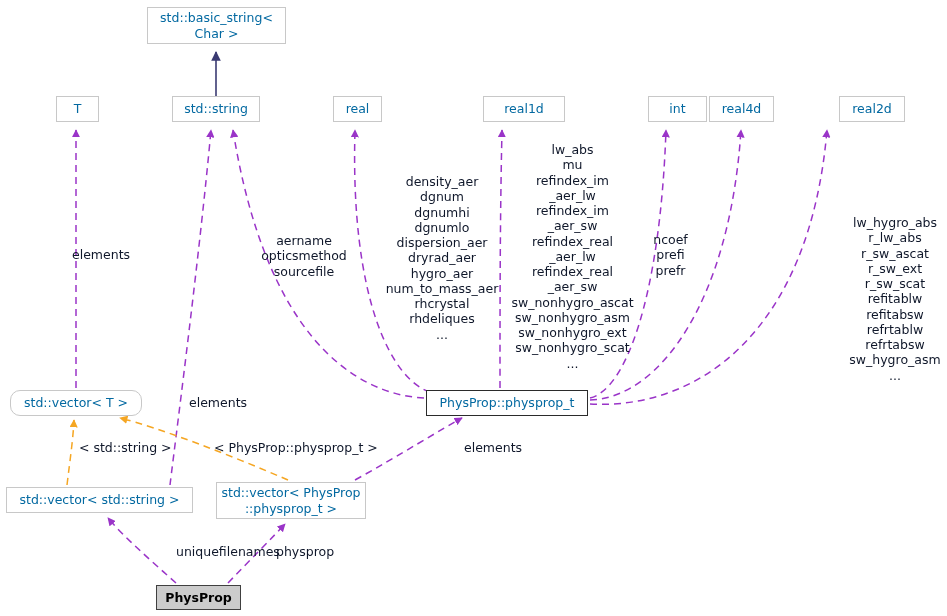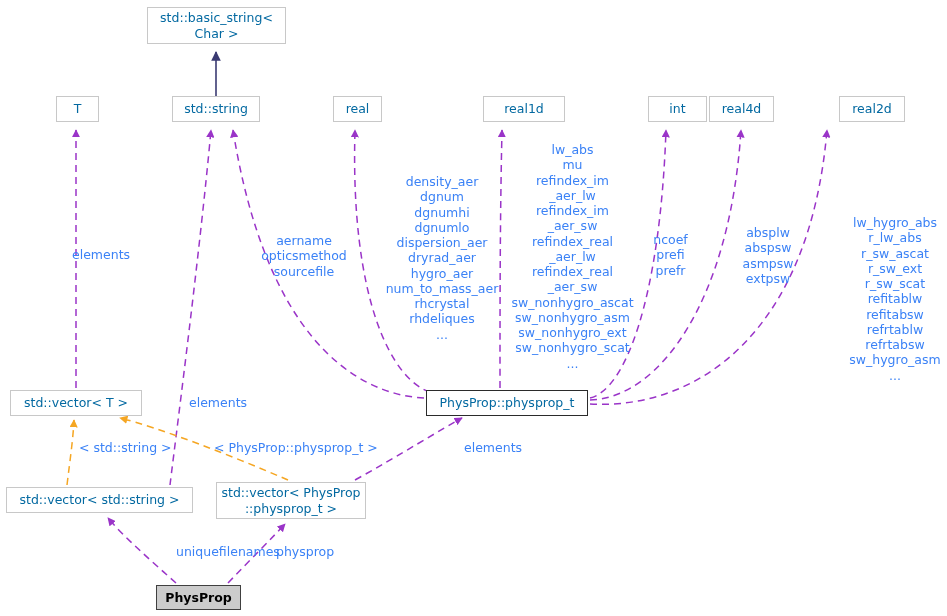--- a/index.html
+++ b/index.html
@@ -47,21 +47,21 @@
     border: 1px solid #404040;
     font-weight: bold;
     color: #000000;
   }
   .node.strong {
     border: 1px solid #2b2b2b;
   }
   .edge-label {
     position: absolute;
     font-size: 12.5px;
-    color: #3b82f6;
+    color: #0f172a;
     line-height: 1.22;
     white-space: pre-line;
     text-align: center;
   }
   .edge-label.left {
     text-align: left;
   }
 </style>
 </head>
 <body>
@@ -148,21 +148,21 @@
   <div class="node" style="left:333px; top:96px; width:49px; height:26px;">real</div>
 
   <div class="node" style="left:477px; top:96px; width:82px; height:26px;margin-left:6px;">real1d</div>
 
   <div class="node" style="left:648px; top:96px; width:59px; height:26px;">int</div>
 
   <div class="node" style="left:709px; top:96px; width:65px; height:26px;">real4d</div>
 
   <div class="node" style="left:795px; top:96px; width:66px; height:26px;margin-left:44px;">real2d</div>
 
-  <div class="node" style="left:10px; top:390px; width:132px; height:26px;">std::vector&lt; T &gt;</div>
+  <div class="node" style="left:10px; top:390px; width:132px; height:26px;border-radius:10px;">std::vector&lt; T &gt;</div>
 
   <div class="node" style="left:6px; top:487px; width:187px; height:26px;">std::vector&lt; std::string &gt;</div>
 
   <div class="node strong" style="left:426px; top:390px; width:162px; height:26px;">PhysProp::physprop_t</div>
 
   <div class="node" style="left:216px; top:482px; width:150px; height:37px;">std::vector&lt; PhysProp
 ::physprop_t &gt;</div>
 
   <div class="node current" style="left:156px; top:585px; width:85px; height:25px;">PhysProp</div>
 
@@ -197,24 +197,20 @@
 sw_nonhygro_ascat
 sw_nonhygro_asm
 sw_nonhygro_ext
 sw_nonhygro_scat
 ...</div>
 
   <div class="edge-label" style="left:648px; top:232px; width:45px;">ncoef
 prefi
 prefr</div>
 
-  <div class="edge-label" style="left:737px; top:225px; width:62px;">absplw
-abspsw
-asmpsw
-extpsw</div>
 
   <div class="edge-label" style="left:845px; top:174px; width:100px;margin-top:41px;">lw_hygro_abs
 r_lw_abs
 r_sw_ascat
 r_sw_ext
 r_sw_scat
 refitablw
 refitabsw
 refrtablw
 refrtabsw

